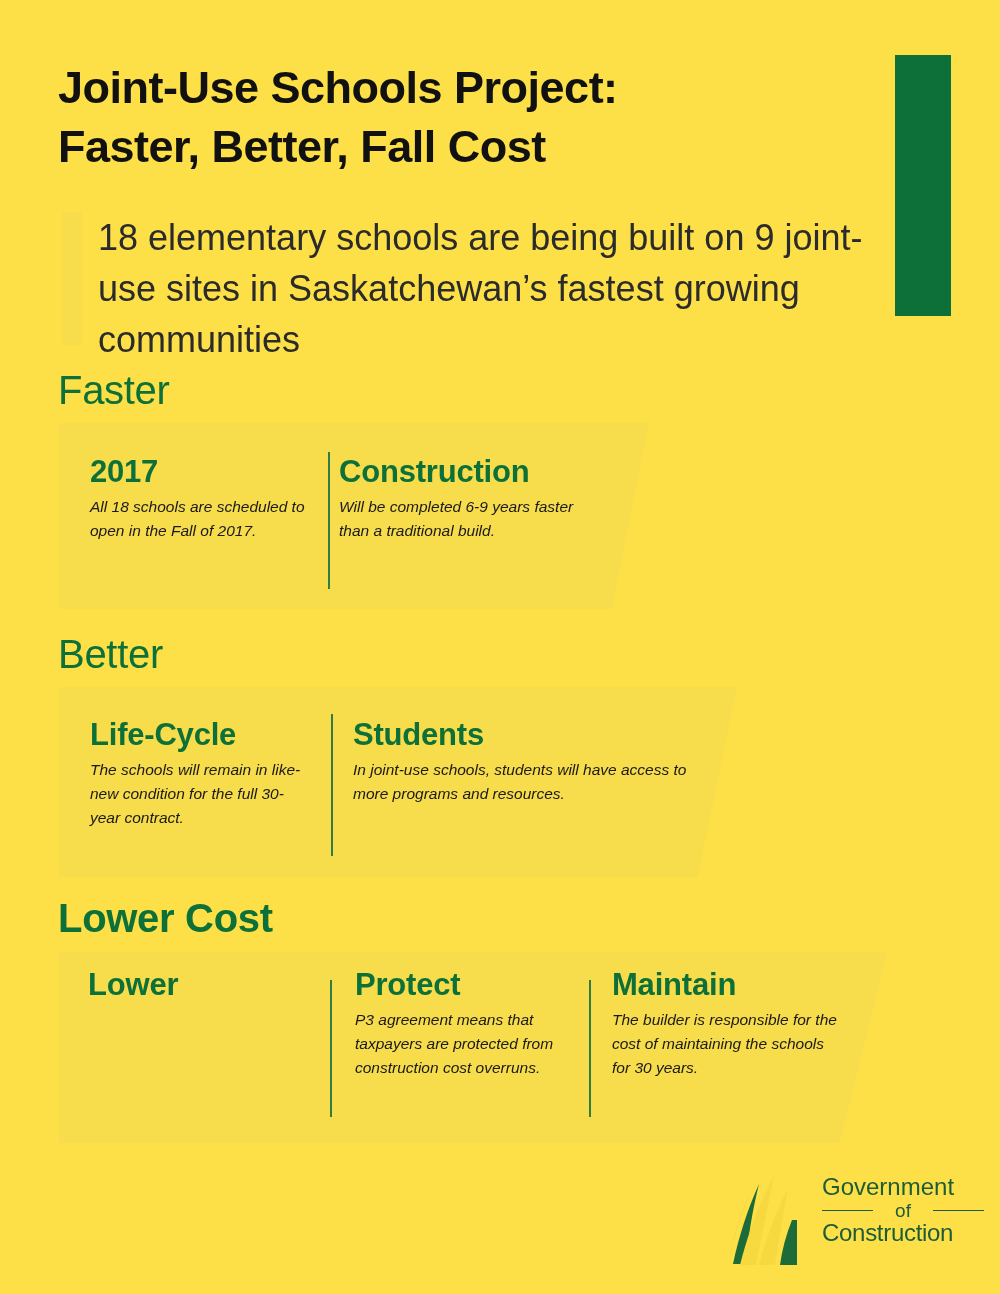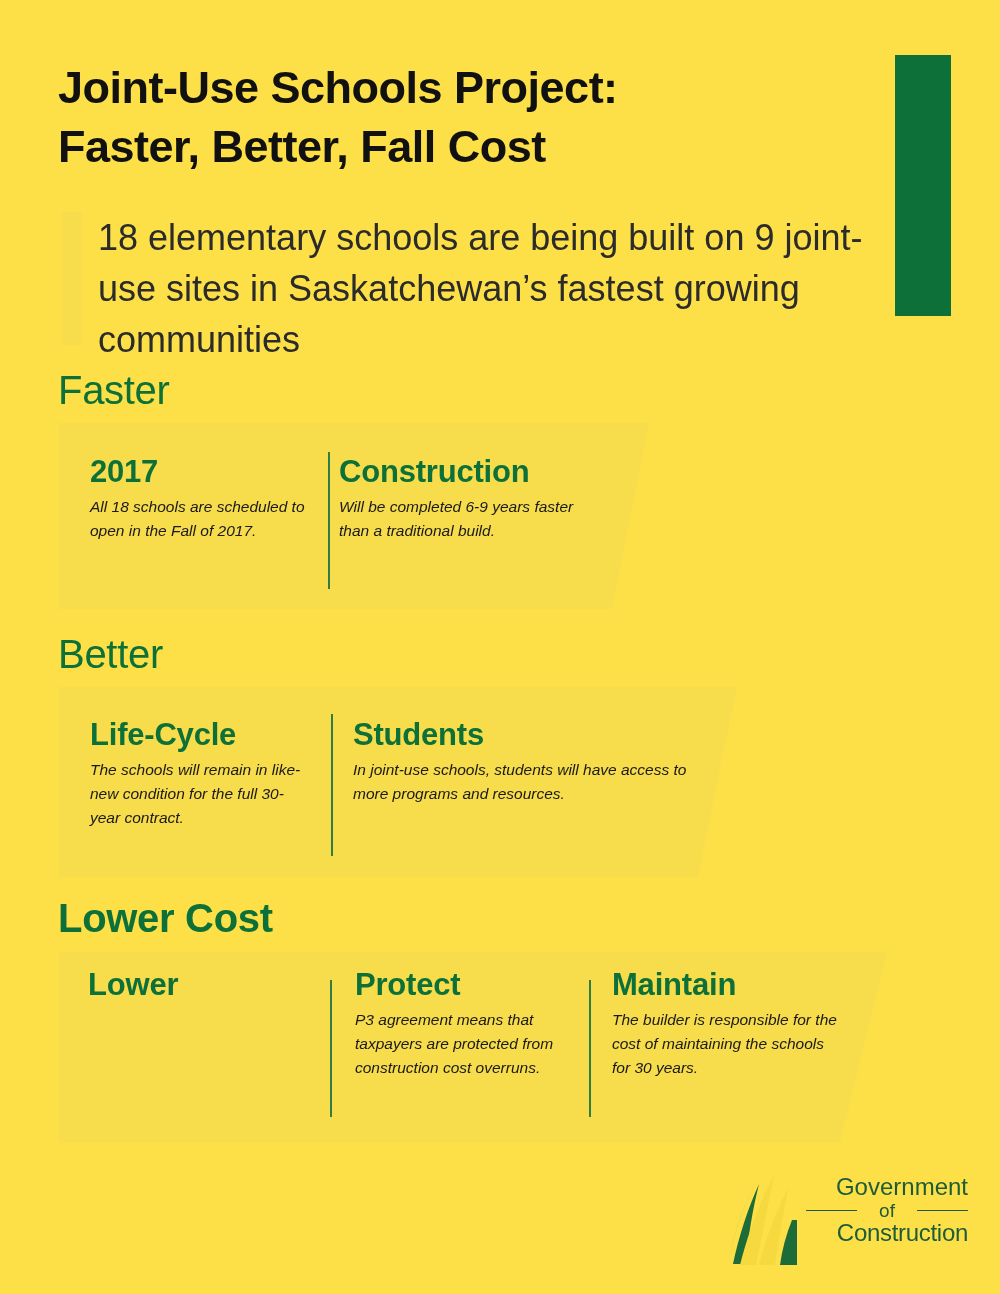--- a/index.html
+++ b/index.html
@@ -149,27 +149,27 @@
     height: 100px;
   }
   .logo-mark {
     position: absolute;
     left: 0; top: 0;
     width: 74px;
     height: 98px;
   }
   .logo-text {
     position: absolute;
-    left: 80px;
+    left: 96px;
     top: 2px;
     width: 162px;
     color: #1d5c38;
     font-size: 24px;
     line-height: 1.08;
-    text-align: right;
+    text-align: left;
   }
   .logo-line1 { display: block; white-space: nowrap; }
   .logo-of-row {
     display: flex;
     align-items: center;
     justify-content: center;
     gap: 22px;
     margin: 1px 0 0 0;
   }
   .logo-of-row .rule {

